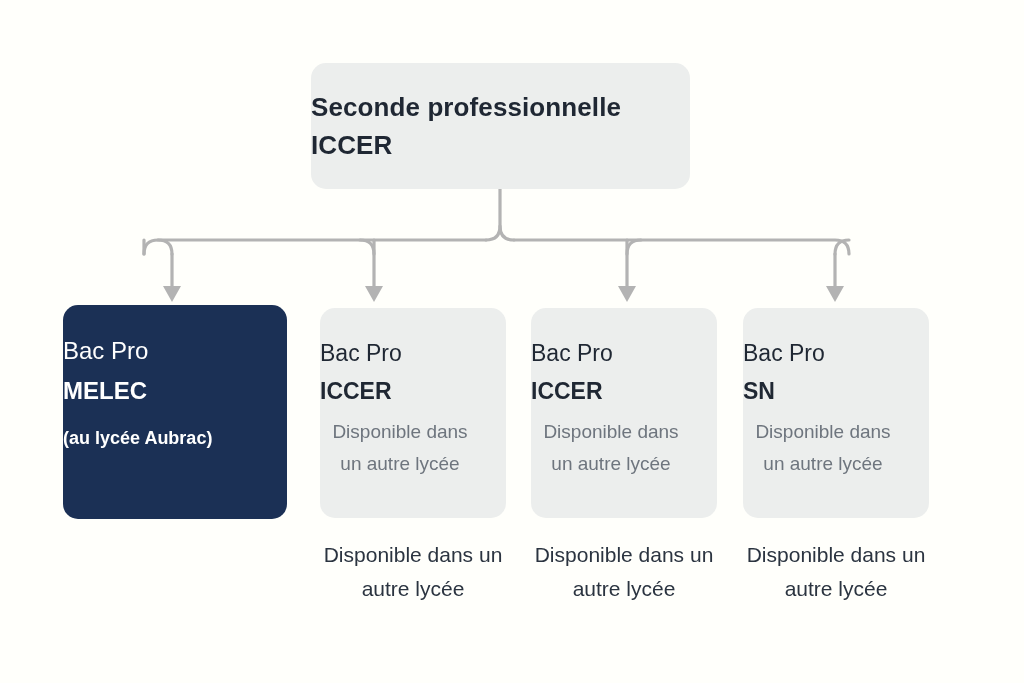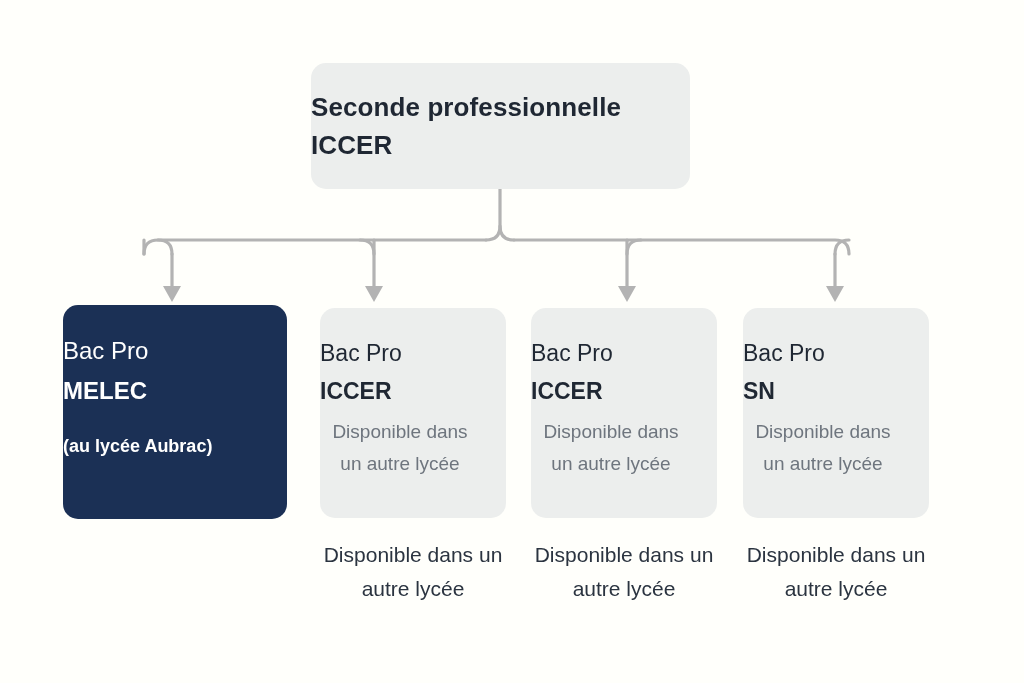--- a/index.html
+++ b/index.html
@@ -94,21 +94,21 @@
   .node-highlight .line-2 {
     color: #ffffff;
     font-size: 24px;
     line-height: 40px;
   }
   .line-3 {
     font-size: 18px;
     font-weight: 700;
     line-height: 34px;
     color: #ffffff;
-    margin-top: 18px;
+    margin-top: 10px;
   }
 
   .sub-text {
     font-size: 19px;
     line-height: 32px;
     color: #6e757e;
     margin-top: 6px;
     width: 160px;
   }
 

